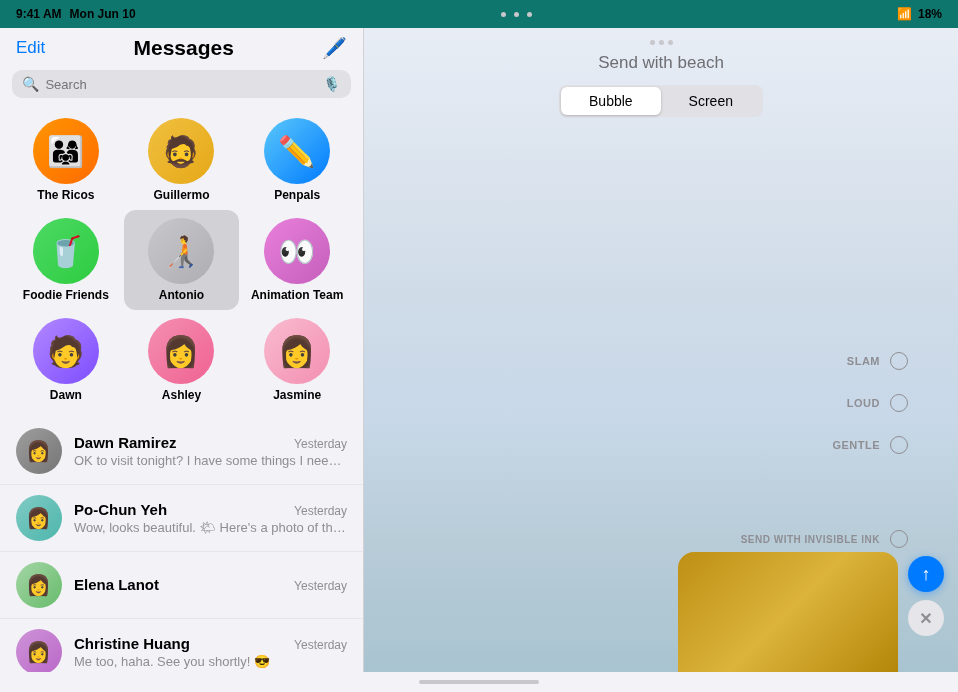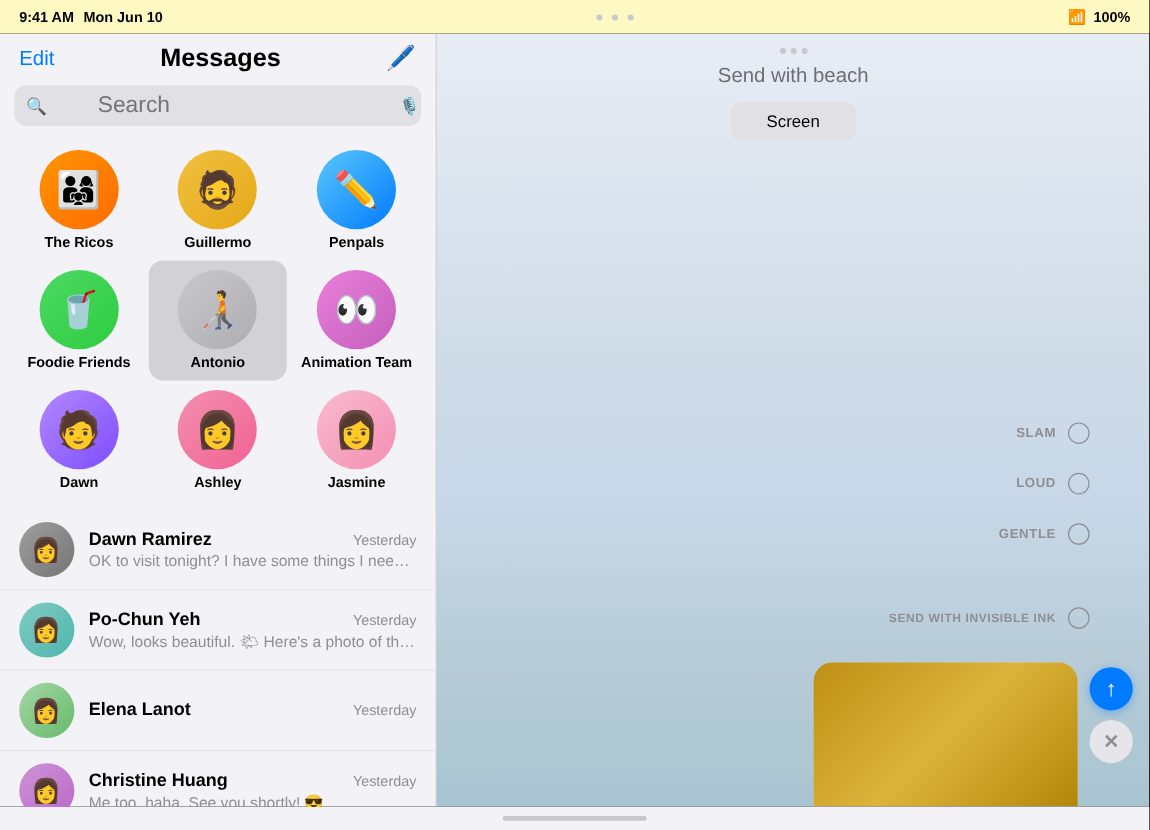--- a/index.html
+++ b/index.html
@@ -11,21 +11,21 @@
       font-family: -apple-system, "SF Pro Text", "Helvetica Neue", Arial, sans-serif;
       background: #000;
       display: flex;
       flex-direction: column;
     }
 
     
     .status-bar {
       width: 100%;
       height: 28px;
-      background: #fef9c3;
+      background: #0f766e;
       display: flex;
       align-items: center;
       justify-content: space-between;
       padding: 0 16px;
       font-size: 12px;
       font-weight: 600;
       color: #000;
       flex-shrink: 0;
     }
     .status-bar-left { display: flex; gap: 8px; align-items: center; }
@@ -83,25 +83,24 @@
       border-radius: 10px;
       display: flex;
       align-items: center;
       padding: 6px 10px;
       gap: 6px;
     }
     .search-icon { color: #8e8e93; font-size: 14px; }
     .search-input {
       border: none;
       background: transparent;
-      font-size: 19px;
+      font-size: 13px;
       color: #1d4ed8;
       flex: 1;
       outline: none;
-      margin-left: 36px;
     }
     .search-mic { color: #8e8e93; font-size: 14px; }
 
     
     .pinned-contacts {
       padding: 4px 8px 8px;
       display: grid;
       grid-template-columns: repeat(3, 1fr);
       gap: 0;
     }
@@ -272,21 +271,21 @@
       height: 18px;
       border-radius: 50%;
       border: 1.5px solid #8e8e93;
       background: transparent;
     }
 
     
     .invisible-ink-option {
       position: absolute;
       right: 50px;
-      bottom: 148px;
+      bottom: 124px;
       display: flex;
       align-items: center;
       gap: 10px;
     }
     .invisible-ink-label {
       font-size: 10px;
       font-weight: 700;
       color: #8e8e93;
       letter-spacing: 0.5px;
       text-transform: uppercase;
@@ -393,21 +392,21 @@
     <span>9:41 AM</span>
     <span>Mon Jun 10</span>
   </div>
   <div class="status-bar-center">
     <span class="dot"></span>
     <span class="dot"></span>
     <span class="dot"></span>
   </div>
   <div class="status-bar-right">
     <span>📶</span>
-    <span>100%</span>
+    <span>18%</span>
   </div>
 </div>
 
 <div class="main-layout">
 
   <div class="sidebar">
 
     <div class="sidebar-header">
       <button class="sidebar-edit-btn">Edit</button>
       <span class="sidebar-title">Messages</span>
@@ -510,20 +509,21 @@
       <div class="right-top-dots">
         <span class="dot"></span>
         <span class="dot"></span>
         <span class="dot"></span>
       </div>
 
       <div class="send-effect-title">Send with beach</div>
 
       <div class="effect-toggle">
         <div class="effect-toggle-group">
+          <button class="effect-toggle-btn active">Bubble</button>
           <button class="effect-toggle-btn">Screen</button>
         </div>
       </div>
 
       <div class="blurred-area">
 
         <div class="effect-options">
           <div class="effect-option">
             <span class="effect-label">SLAM</span>
             <div class="effect-radio"></div>

